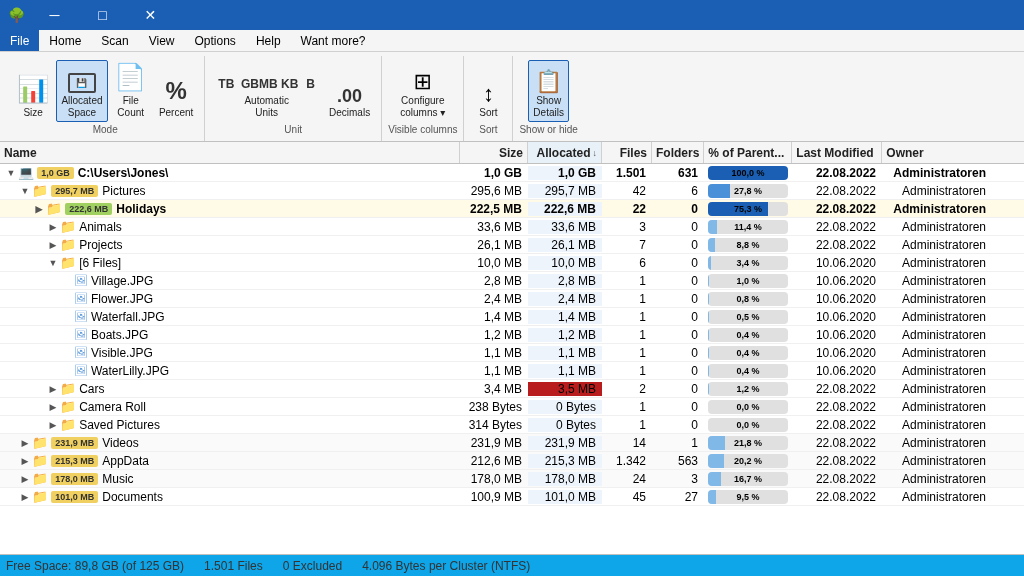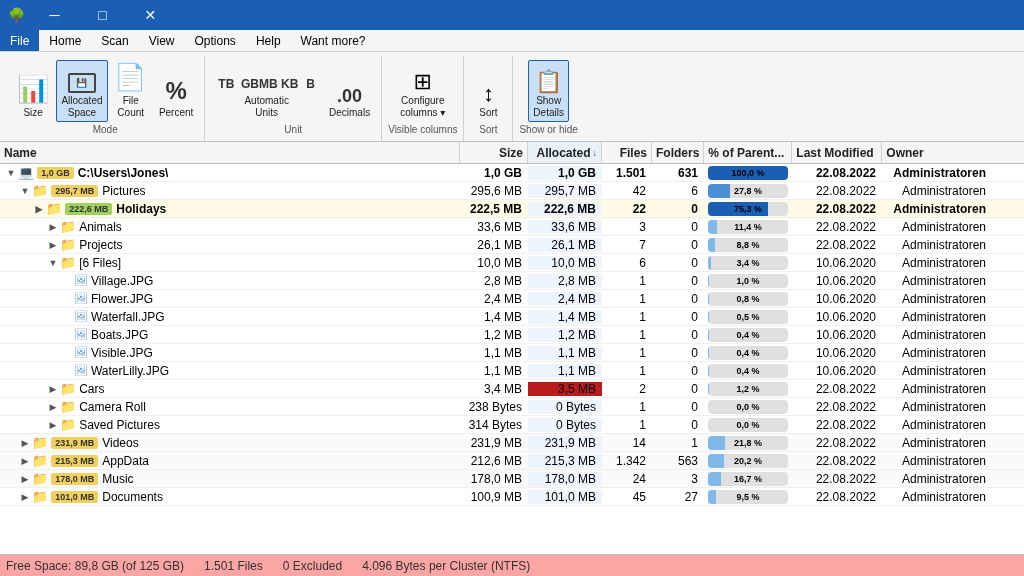--- a/index.html
+++ b/index.html
@@ -177,21 +177,21 @@
       position: absolute;
       left: 0; right: 0; top: 0; bottom: 0;
       display: flex; align-items: center; justify-content: center;
       font-size: 9px;
       font-weight: bold;
       color: #000;
     }
 
     
     .status-bar {
-      background: #fca5a5;
+      background: #0ea5e9;
       border-top: 1px solid #c0c0c0;
       height: 22px;
       display: flex;
       align-items: center;
       padding: 0 6px;
       gap: 20px;
       font-size: 11px;
       color: #333;
     }
     .status-item { white-space: nowrap; }

